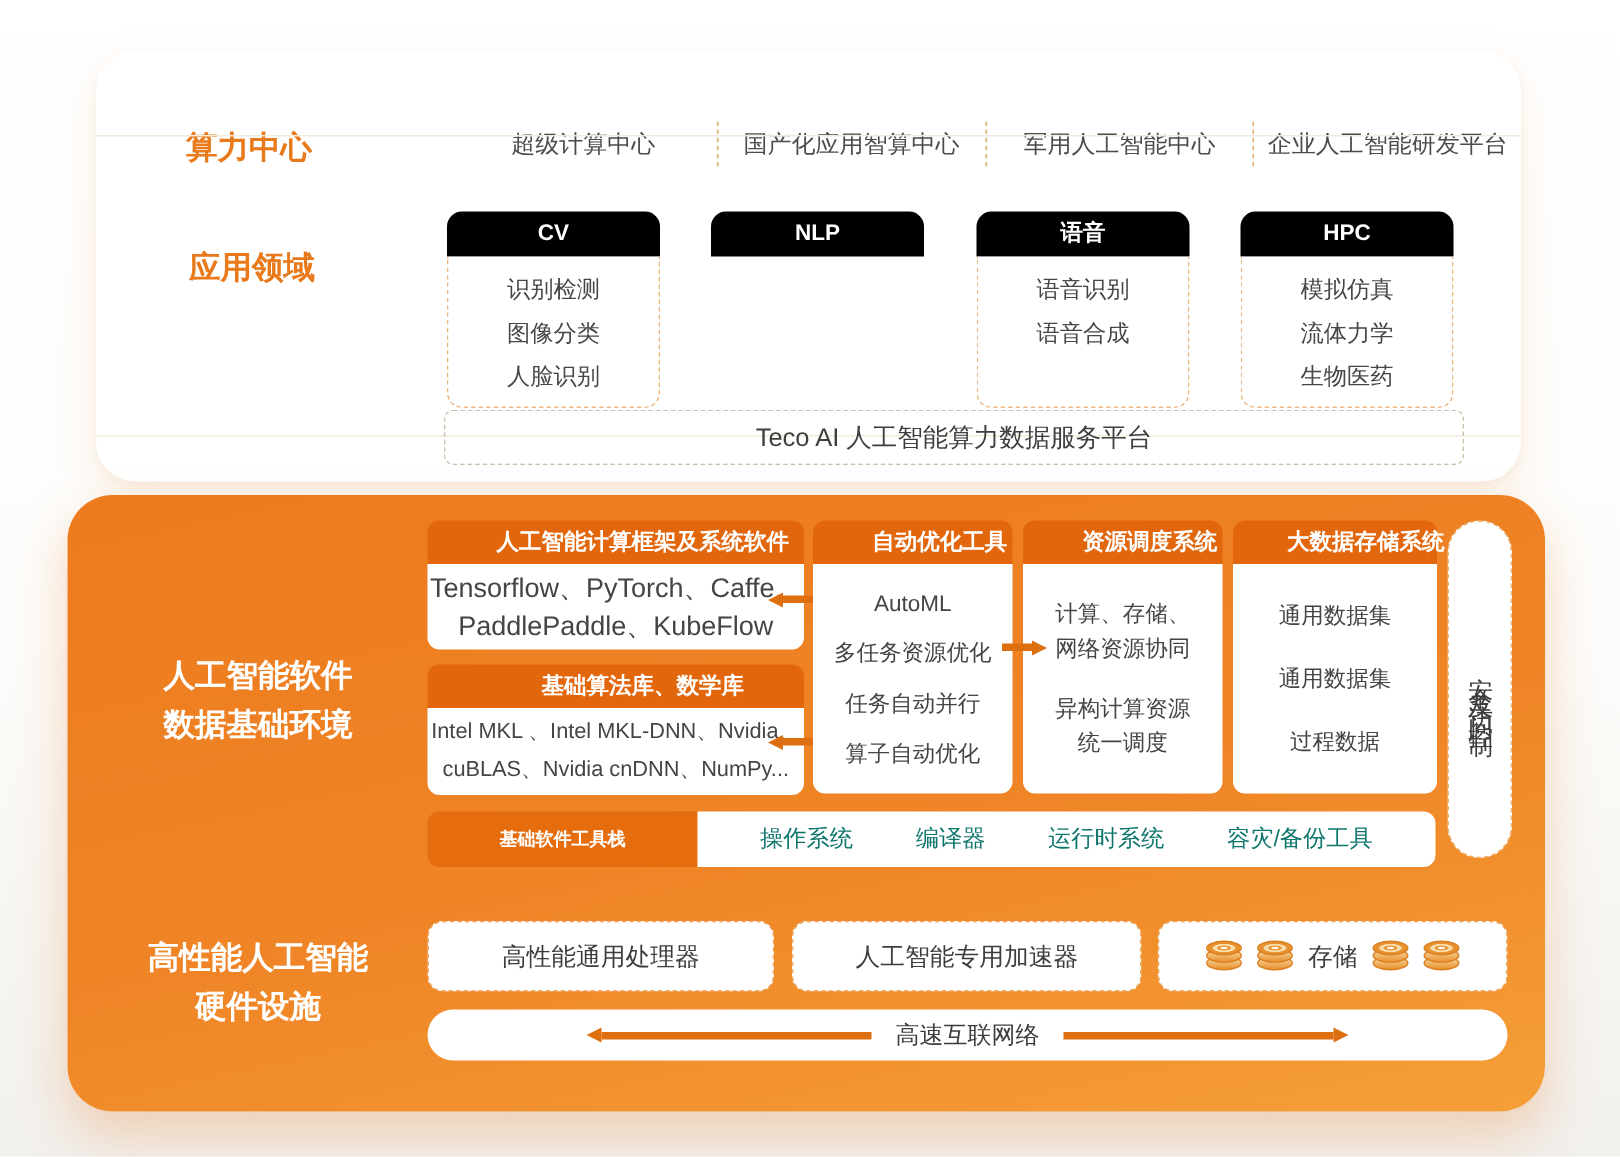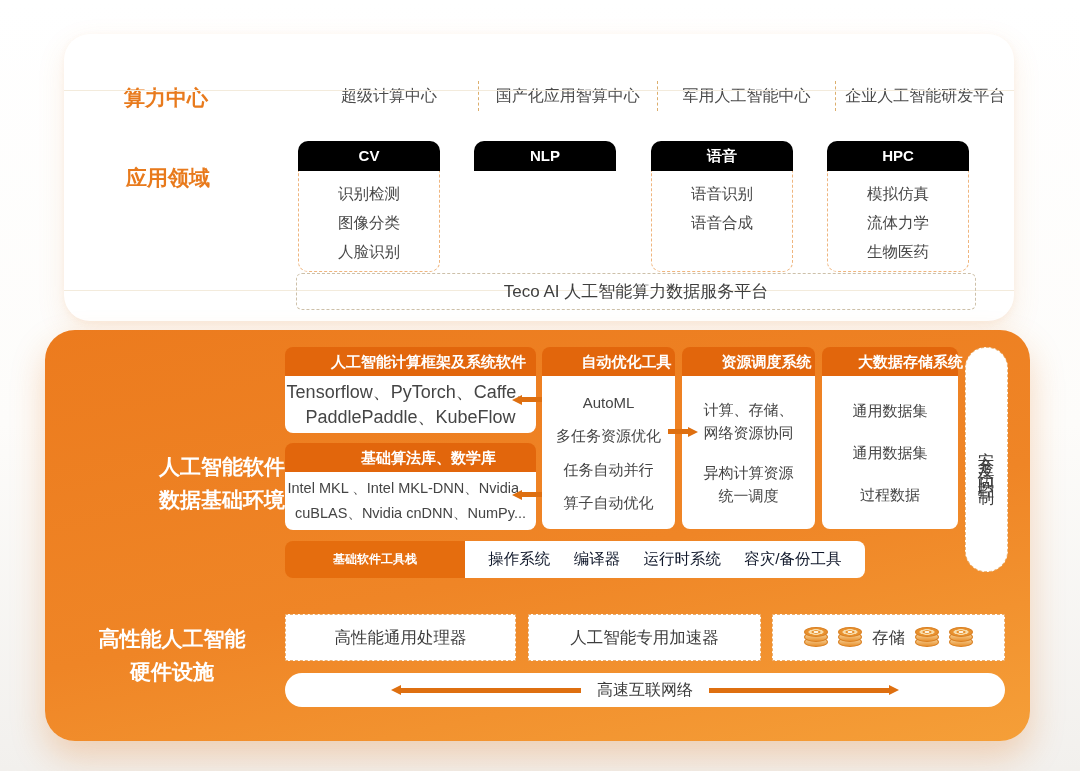--- a/index.html
+++ b/index.html
@@ -115,30 +115,30 @@
   }
 
   
   .toolchain-orange {
     left:285px; top:541px; width:180px; height:37px;
     background:#e56d0e; border-radius:8px 0 0 8px;
     color:#fff; font-weight:bold; font-size:12px;
     text-align:center; line-height:37px;
   }
   .toolchain-white {
-    left:465px; top:541px; width:400px; height:37px;
+    left:465px; top:541px; width:492px; height:37px;
     background:#fff; border-radius:0 8px 8px 0;
     display:flex; align-items:center; justify-content:space-evenly;
-    font-size:15.5px; color:#0f172a;
+    font-size:15.5px; color:#0f766e;
   }
 
   
   .hw-box {
     top:614px; height:47px; background:#fff;
-    border:1.5px dashed #ebae6f; border-radius:0;
+    border:1.5px dashed #ebae6f; border-radius:10px;
     display:flex; align-items:center; justify-content:center;
     font-size:16.5px; color:#3d3d3d; gap:10px;
   }
   .network-bar {
     left:285px; top:673px; width:720px; height:34px;
     background:#fff; border-radius:17px;
     display:flex; align-items:center; justify-content:center; gap:16px;
     font-size:16px; color:#3c3c3c;
   }
   .network-bar .flow-arrow { width:190px; }
@@ -205,21 +205,21 @@
     </div>
   </div>
 
   <div class="abs hdivider" style="left:0; top:256px; width:950px;"></div>
 
   <div class="abs teco-band" style="left:232px; top:239px;">Teco AI 人工智能算力数据服务平台</div>
 </div>
 
 <div class="abs panel"></div>
 
-<div class="abs panel-label" style="top:450px;text-align:right;">
+<div class="abs panel-label" style="top:434px;">
   <div>人工智能软件</div>
   <div>数据基础环境</div>
 </div>
 <div class="abs panel-label" style="top:622px;">
   <div>高性能人工智能</div>
   <div>硬件设施</div>
 </div>
 
 <div class="abs sub-card card-frame">
   <div class="hd">人工智能计算框架及系统软件</div>

